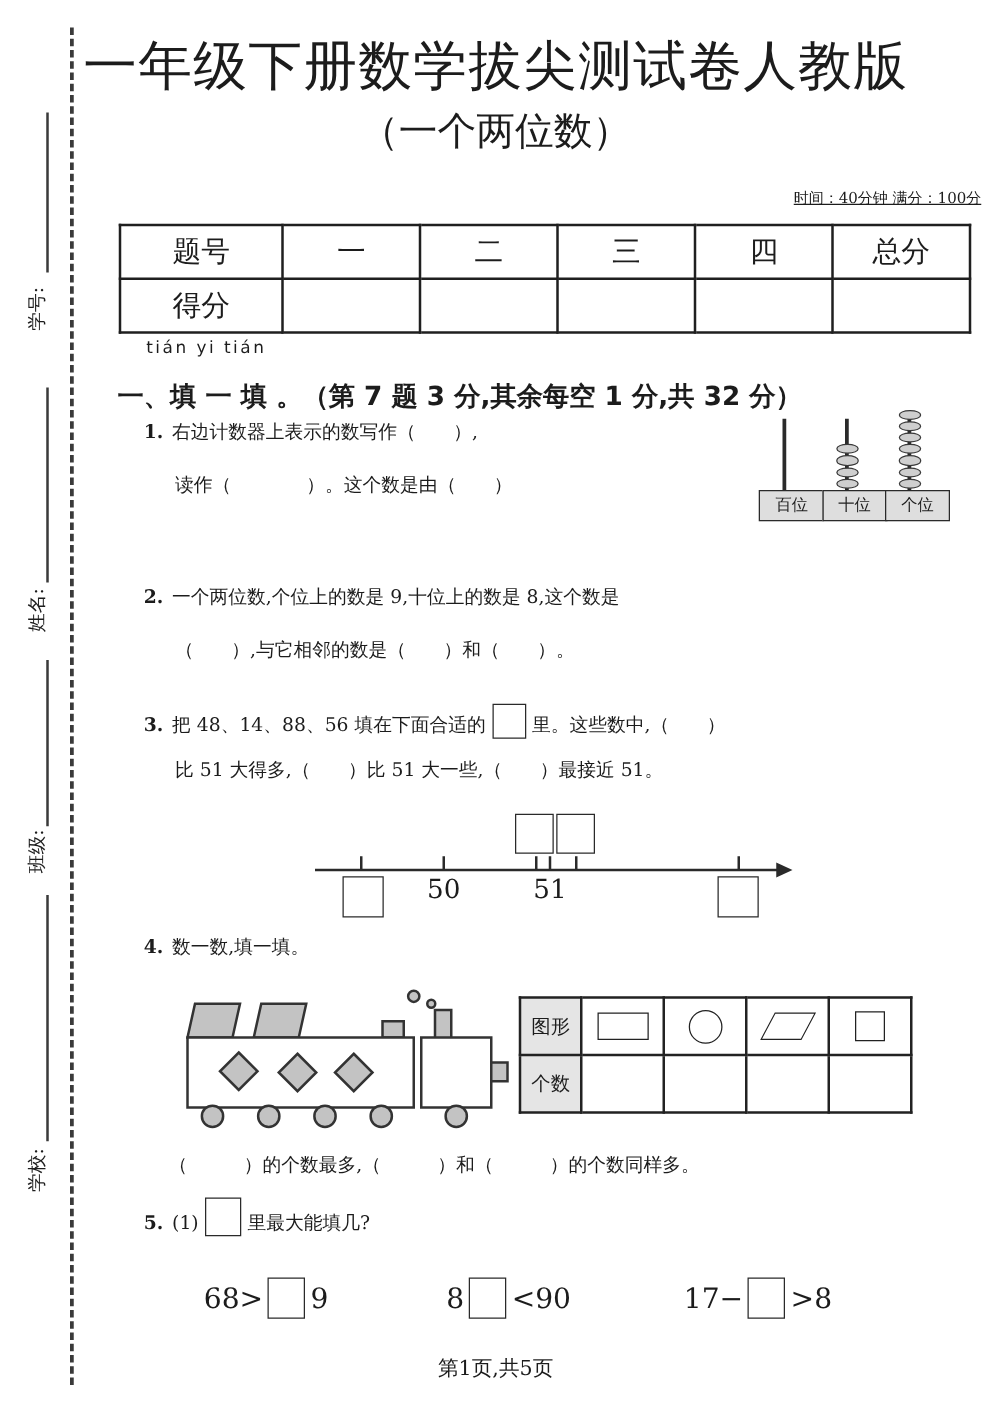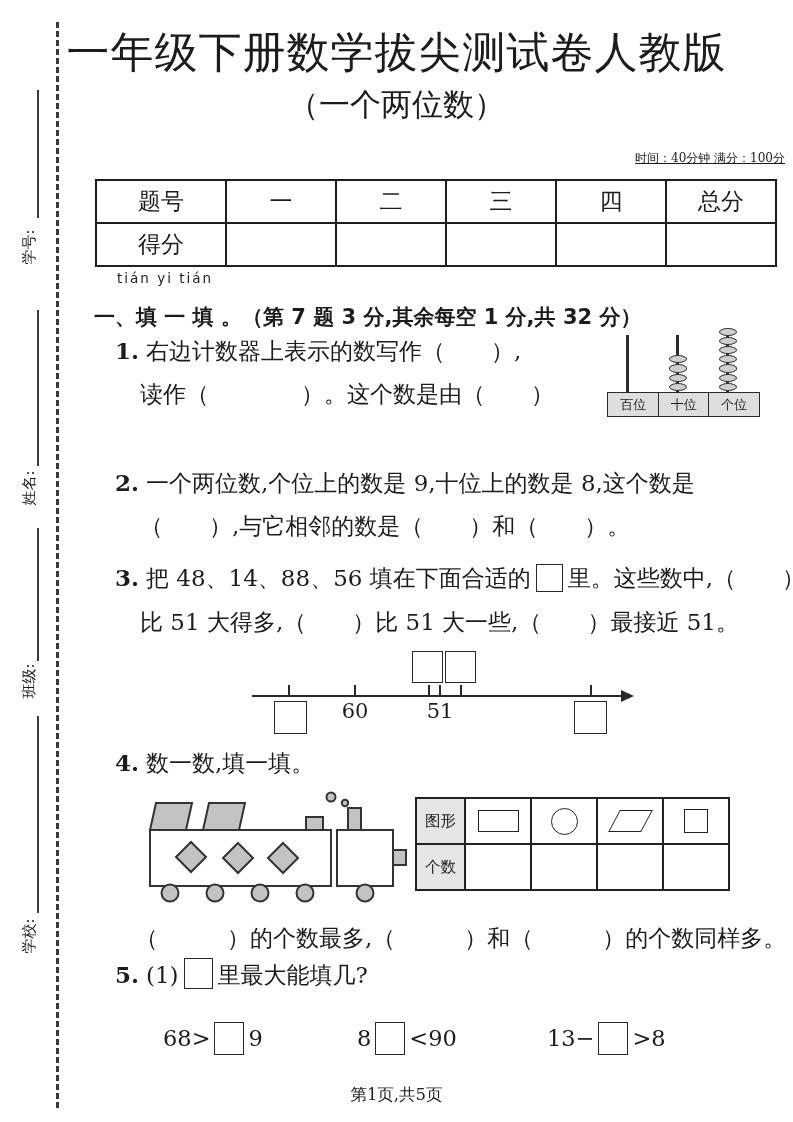--- a/index.html
+++ b/index.html
@@ -27,21 +27,21 @@
   .score-table td.c0 { width:128px; }
   .score-table td.c  { width:108px; }
 
   
   .pinyin  { position:absolute; left:117px; top:270px; font-size:13.5px;
              font-family:"DejaVu Sans", sans-serif; letter-spacing:2px; }
   .heading { position:absolute; left:94px; top:287px; font-size:21px; font-weight:bold;
              font-family:"DejaVu Sans", sans-serif;margin-top:16px; }
 
   
-  .q-line { position:absolute; font-size:23px; white-space:nowrap; }
+  .q-line { position:absolute; font-size:15px; white-space:nowrap; }
   .q-no   { font-weight:bold; margin-right:7px; }
   .inline-box { display:inline-block; width:25px; height:26px; border:1.8px solid #2a2a2a;
                 vertical-align:-6px; margin:0 5px; background:#fff; }
 
   
   .abacus { position:absolute; left:598px; top:333px; width:168px; height:86px; }
   .rod    { position:absolute; top:2px; height:57px; width:2.5px; background:#2a2a2a; }
   .bead-stack { position:absolute; bottom:28px; width:18px; }
   .bead   { width:16px; height:6.2px; background:#cfcfcf; border:1px solid #3a3a3a;
             border-radius:50%; margin-top:1px; }
@@ -173,21 +173,21 @@
     <div class="nl-tick" style="left:36px;"></div>
     <div class="nl-tick" style="left:102px;"></div>
     <div class="nl-tick" style="left:176px;"></div>
     <div class="nl-tick" style="left:187px;"></div>
     <div class="nl-tick" style="left:208px;"></div>
     <div class="nl-tick" style="left:338px;"></div>
     <div class="nl-box" style="left:22px;  top:55px;"></div>
     <div class="nl-box" style="left:160px; top:5px; width:29px; height:30px;"></div>
     <div class="nl-box" style="left:193px; top:5px; width:29px; height:30px;"></div>
     <div class="nl-box" style="left:322px; top:55px;"></div>
-    <div class="nl-label" style="left:81px;">60</div>
+    <div class="nl-label" style="left:81px;">50</div>
     <div class="nl-label" style="left:166px;">51</div>
   </div>
 
   <div class="q-line" style="left:115px; top:748px;">
     <span class="q-no">4.</span><span>数一数,填一填。</span>
   </div>
 
   <svg class="train-svg" width="292" height="132" viewBox="0 0 292 132">
     <g stroke="#333" stroke-width="2" fill="#c3c3c3">
       <circle cx="203" cy="9" r="4.5"></circle>
@@ -243,18 +243,18 @@
     <span class="q-no">5.</span><span>(1)</span><span class="inline-box" style="width:27px;height:29px;"></span><span>里最大能填几?</span>
   </div>
 
   <div class="expr" style="left:163px;">
     <span>68&gt;</span><span class="expr-box"></span><span>9</span>
   </div>
   <div class="expr" style="left:357px;">
     <span>8</span><span class="expr-box"></span><span>&lt;90</span>
   </div>
   <div class="expr" style="left:547px;">
-    <span>13−</span><span class="expr-box"></span><span>&gt;8</span>
+    <span>17−</span><span class="expr-box"></span><span>&gt;8</span>
   </div>
 
   <div class="footer">第1页,共5页</div>
 
 </div>
 
 </body></html>

